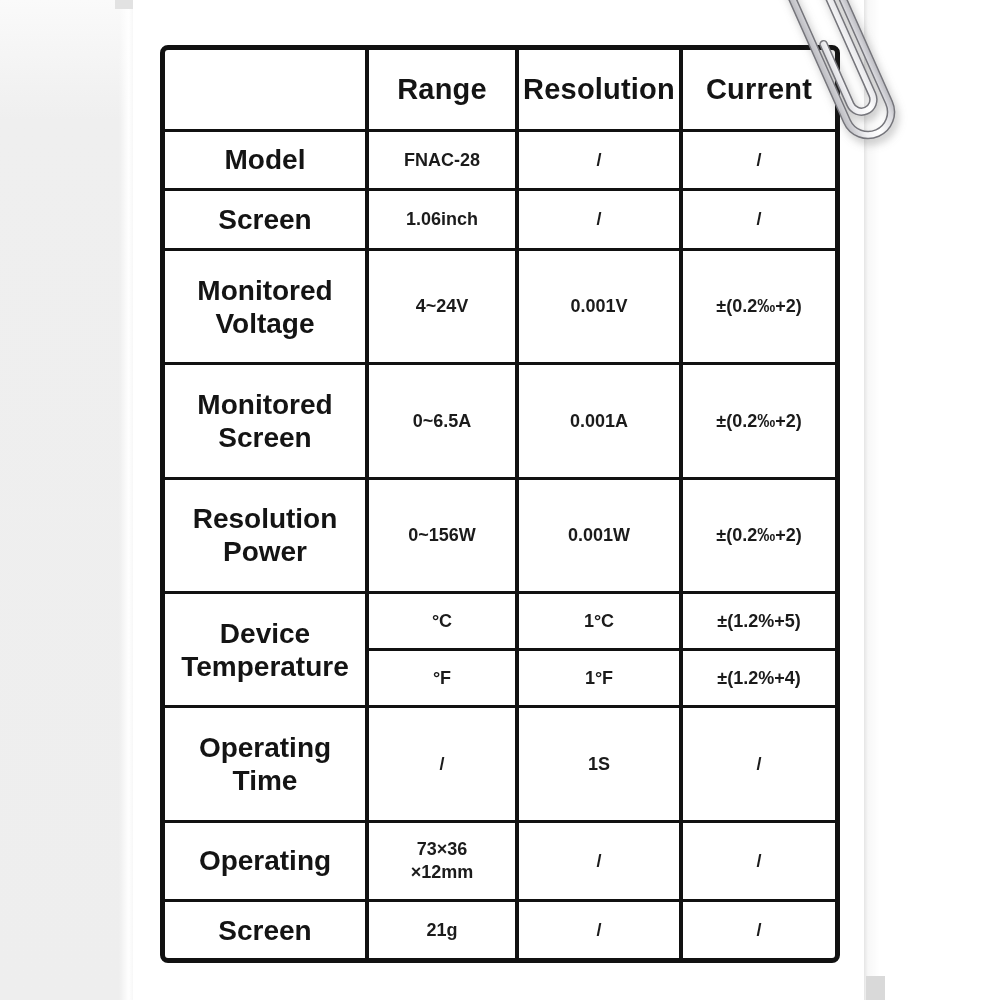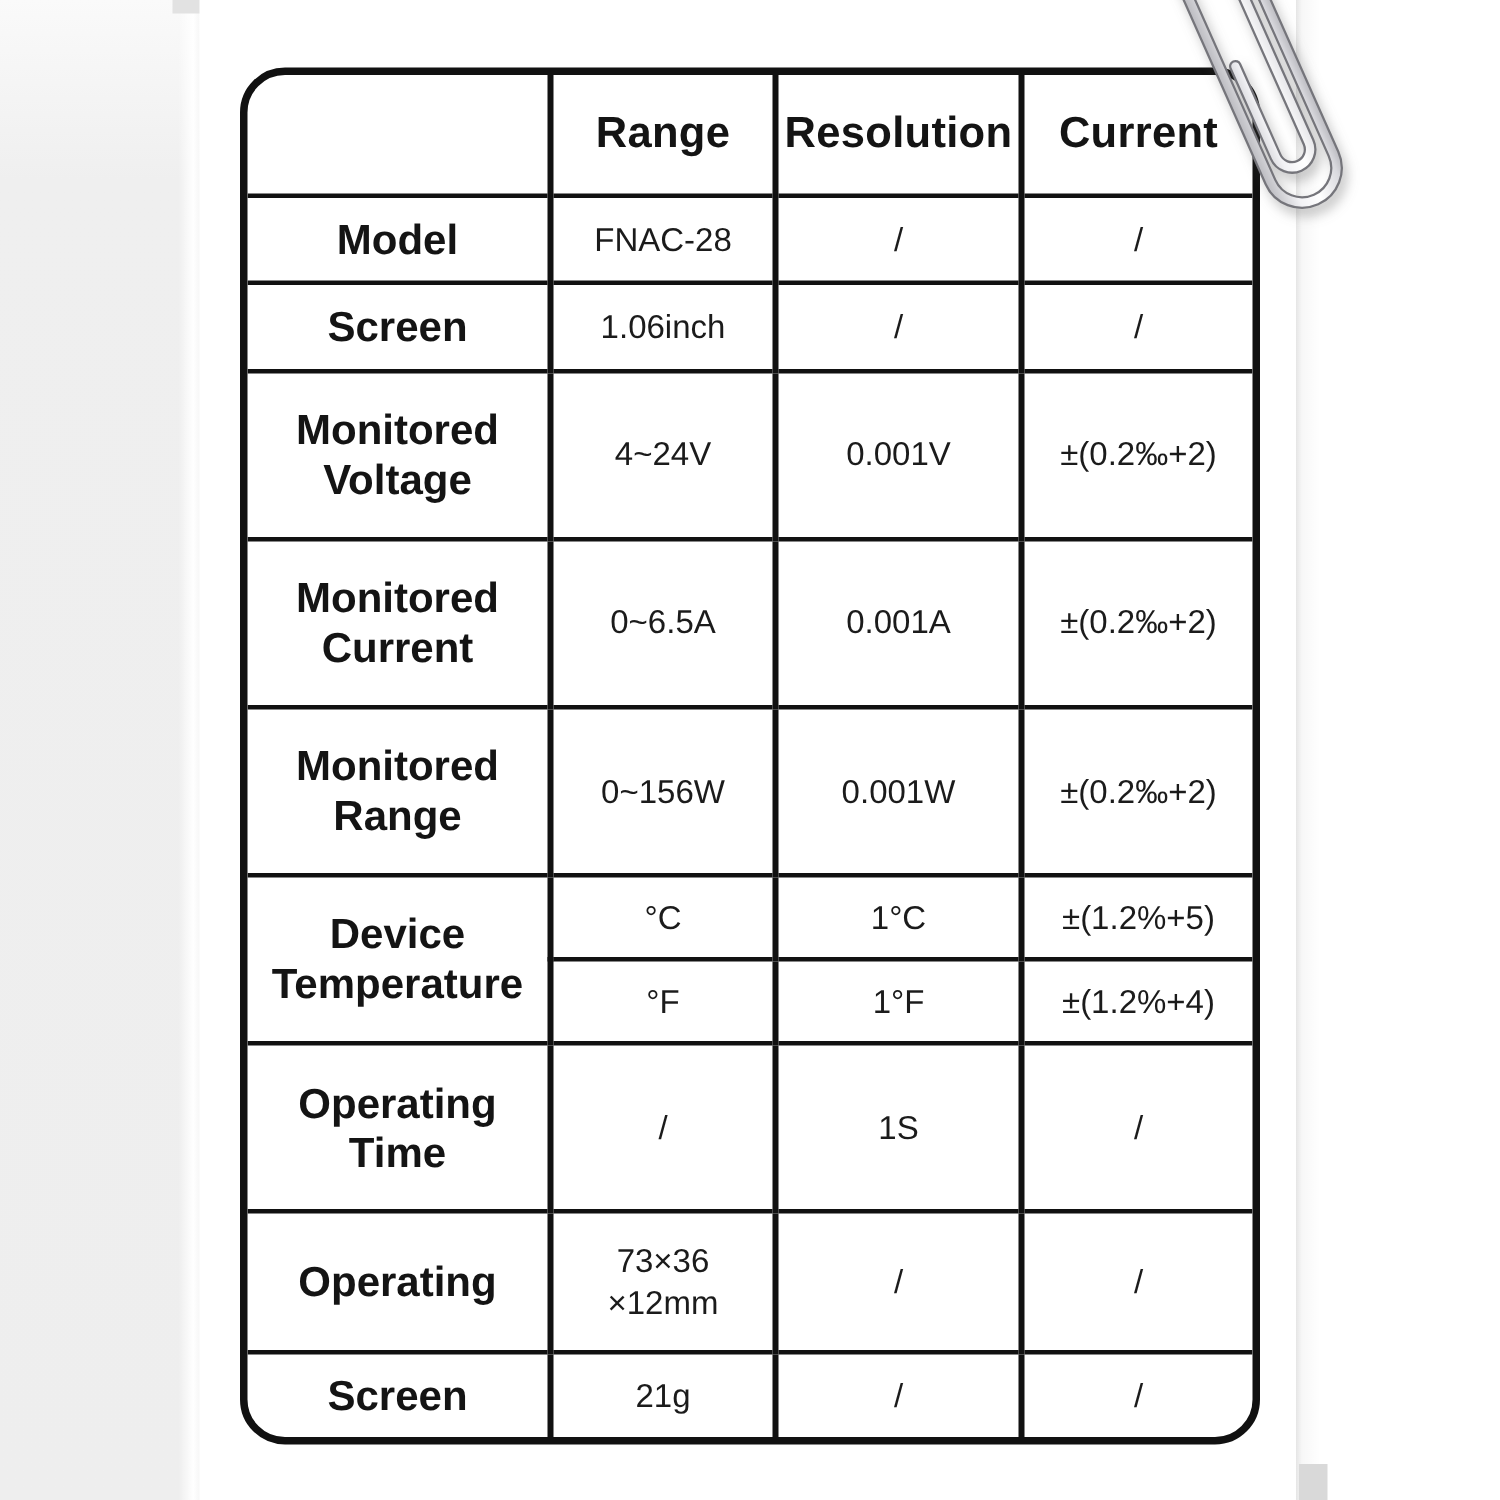--- a/index.html
+++ b/index.html
@@ -29,33 +29,33 @@
   .card-right-shadow{
     position:absolute; left:864px; top:0; width:16px; height:1000px;
     background:linear-gradient(to right, rgba(0,0,0,0.10) 0px, rgba(0,0,0,0.03) 4px, rgba(0,0,0,0.0) 16px);
   }
   .edge-tab-bottom{
     position:absolute; left:866px; top:976px; width:19px; height:24px;
     background:#d9d9d9;
   }
   .table-wrap {
     position:absolute; left:160px; top:45px; width:680px; height:918px;
-    border:5px solid #111; border-radius:30px; overflow:hidden; background:#fff;
+    border:5px solid #111; border-radius:8px; overflow:hidden; background:#fff;
   }
   table { width:100%; height:100%; border-collapse:collapse; border:hidden; table-layout:fixed; }
   th, td {
     border:3px solid #111;
     border-left-width:4px; border-right-width:4px;
     text-align:center; vertical-align:middle;
     overflow:hidden;
   }
   thead tr { height:80px; }
   .hdr { font-size:29px; font-weight:700; letter-spacing:0.2px; }
   .lbl { font-size:28px; font-weight:700; line-height:1.18; padding:0 6px;margin-left:44px; }
-  .val { font-size:22px; font-weight:400; line-height:1.25; white-space:pre-line; color:#1b1b1b; }
+  .val { font-size:18px; font-weight:700; line-height:1.25; white-space:pre-line; color:#1b1b1b; }
   .paperclip{
     position:absolute; left:700px; top:-60px; width:300px; height:320px;
     filter:drop-shadow(3px 5px 4px rgba(70,70,70,0.30));
     pointer-events:none;
   }
 </style>
 </head>
 <body>
 
 <div class="stage">
@@ -95,27 +95,27 @@
           <td class="val">/</td>
           <td class="val">/</td>
         </tr>
         <tr>
           <td class="lbl">Monitored Voltage</td>
           <td class="val">4~24V</td>
           <td class="val">0.001V</td>
           <td class="val">±(0.2‰+2)</td>
         </tr>
         <tr>
-          <td class="lbl">Monitored Current</td>
+          <td class="lbl">Monitored Screen</td>
           <td class="val">0~6.5A</td>
           <td class="val">0.001A</td>
           <td class="val">±(0.2‰+2)</td>
         </tr>
         <tr>
-          <td class="lbl">Monitored Range</td>
+          <td class="lbl">Resolution Power</td>
           <td class="val">0~156W</td>
           <td class="val">0.001W</td>
           <td class="val">±(0.2‰+2)</td>
         </tr>
         <tr>
           <td class="lbl" rowspan="2">Device Temperature</td>
           <td class="val">°C</td>
           <td class="val">1°C</td>
           <td class="val">±(1.2%+5)</td>
         </tr>

